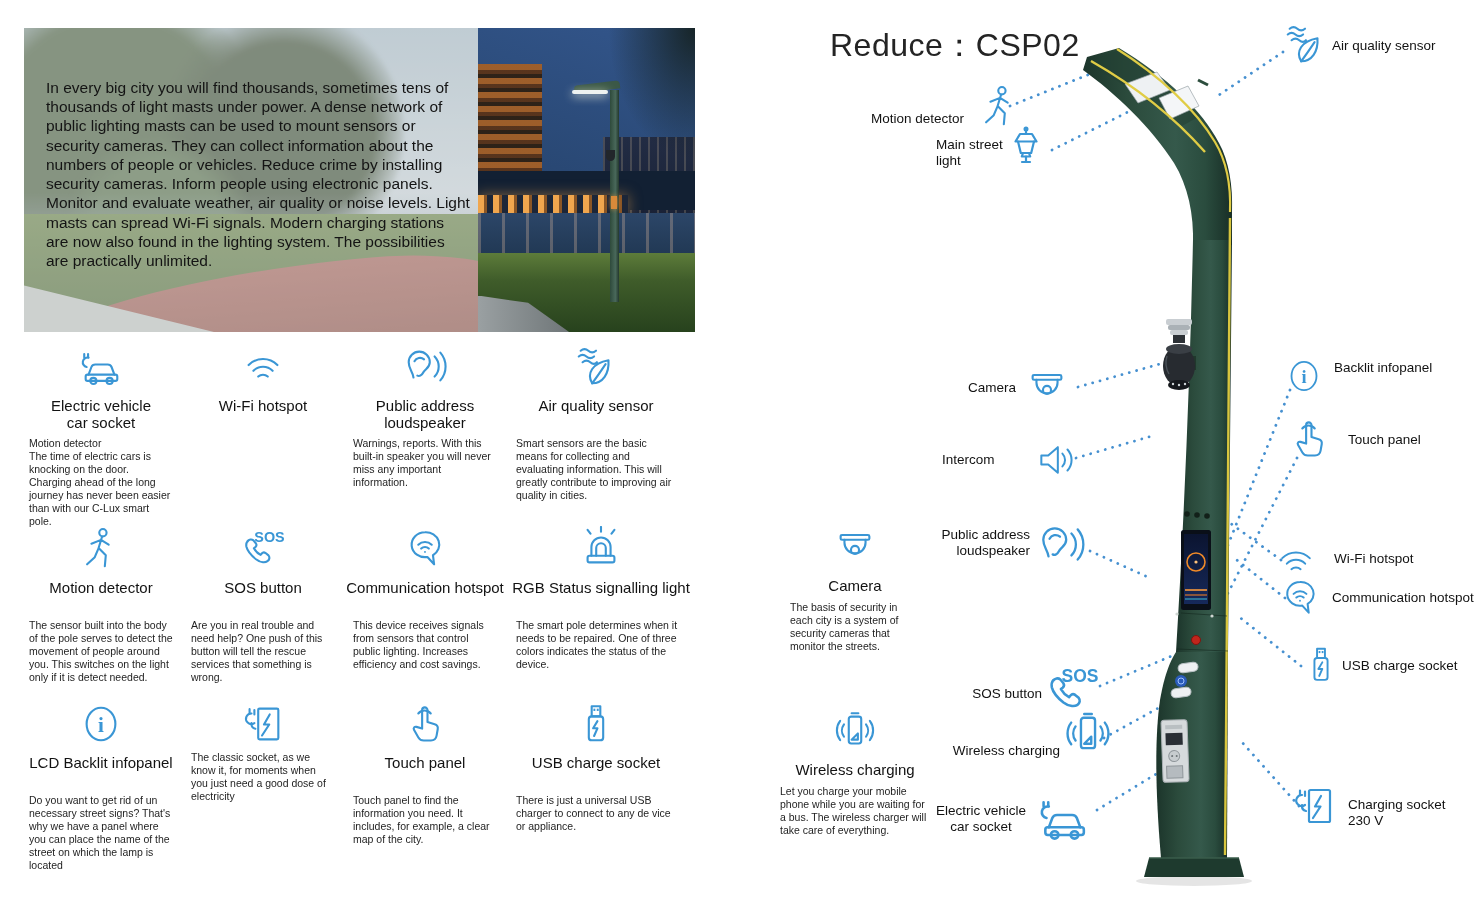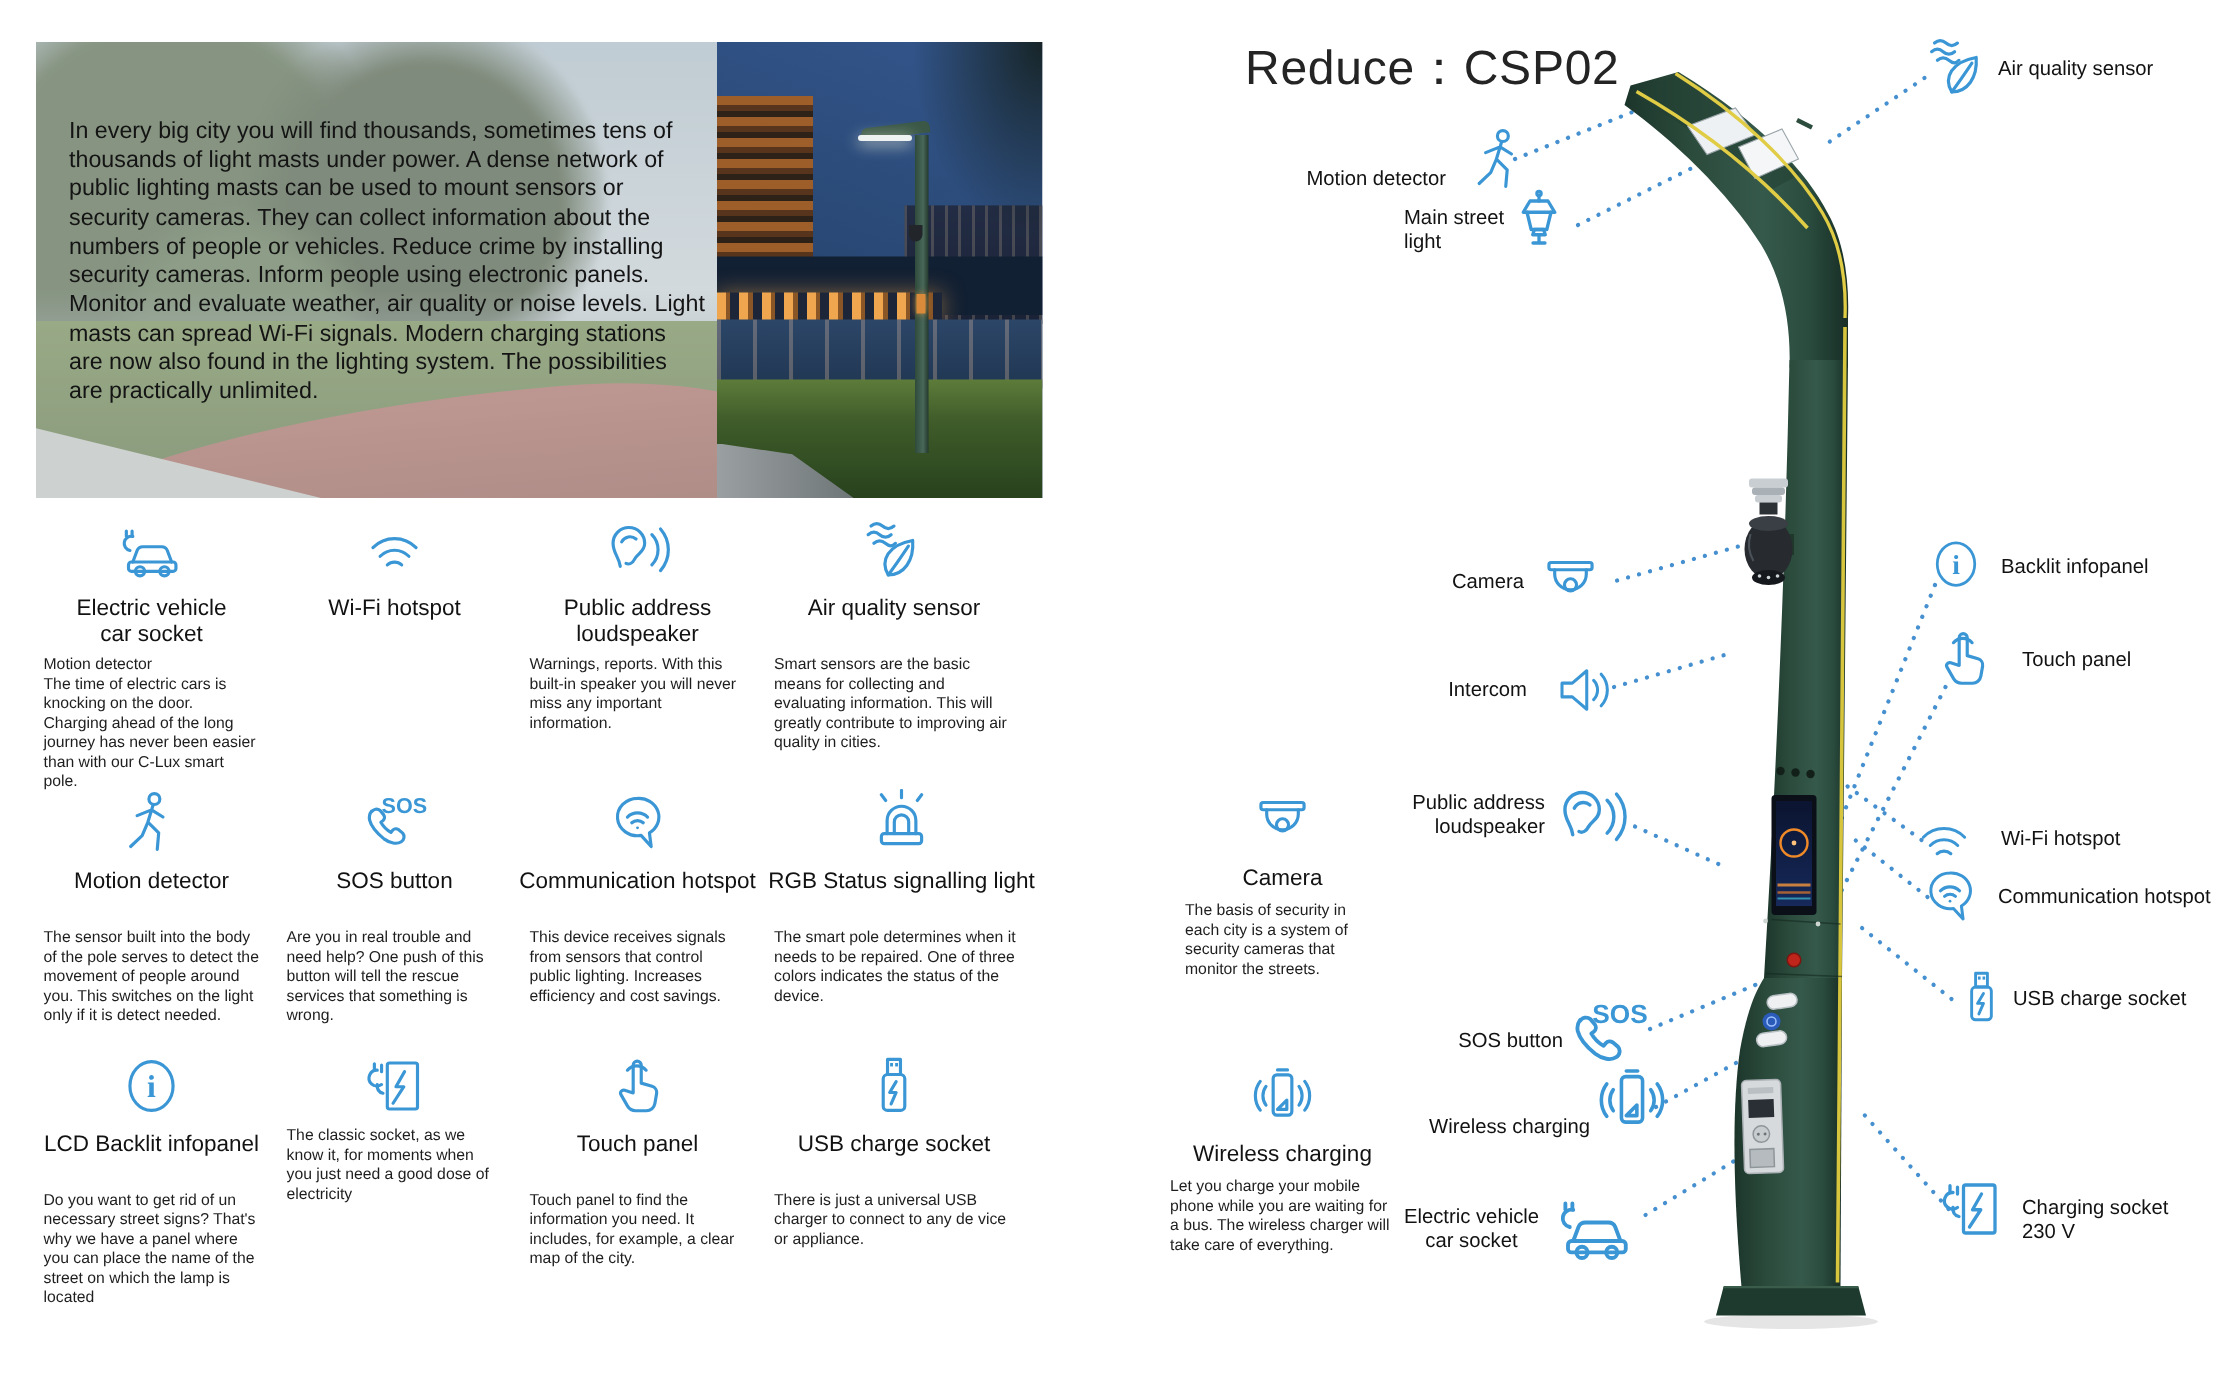--- a/index.html
+++ b/index.html
@@ -413,21 +413,21 @@
       </div>
     <div class="callout-label" style="left:948px;top:380px;width:68px;text-align:right">Camera</div>
       <div class="callout-icon" style="left: 1034px; top: 438px; width: 44px; height: 44px; color: rgb(58, 150, 213);">
         <div style="width:44px;height:44px">
           <svg viewBox="0 0 48 48" fill="none" stroke="currentColor" stroke-width="2.2" stroke-linecap="round" stroke-linejoin="round">
             <path d="M8,19 h7.5 L26,10 v28 L15.5,29 H8 z"></path>
             <path d="M31,17 a10,10 0 0 1 0,14 M36.5,12.5 a17,17 0 0 1 0,23"></path>
           </svg>
         </div>
       </div>
-    <div class="callout-label" style="left:942px;top:452px;width:76px;text-align:right">Intercom</div>
+    <div class="callout-label" style="left:942px;top:452px;width:76px;">Intercom</div>
       <div class="callout-icon" style="left: 1036px; top: 520px; width: 50px; height: 50px; color: rgb(58, 150, 213);">
         <div style="width:50px;height:50px">
           <svg viewBox="0 0 48 48" fill="none" stroke="currentColor" stroke-width="2.2" stroke-linecap="round" stroke-linejoin="round">
             <path d="M12,35 c-1,-7 -5,-9 -5,-16 a11,11 0 0 1 22,0 c0,6 -5,7 -7,11 c-1.5,3 -4,4 -6,3"></path>
             <path d="M13,18 a6.5,6.5 0 0 1 10,-2"></path>
             <path d="M34,13 a15,15 0 0 1 0,21 M40,9 a22,22 0 0 1 0,29"></path>
           </svg>
         </div>
       </div>
     <div class="callout-label" style="left:926px;top:527px;width:104px;text-align:right">Public address
@@ -477,21 +477,21 @@
       </div>
     <div class="callout-label" style="left:1332px;top:38px;width:120px;text-align:left">Air quality sensor</div>
       <div class="callout-icon" style="left: 1284px; top: 356px; width: 40px; height: 40px; color: rgb(58, 150, 213);">
         <div style="width:40px;height:40px">
           <svg viewBox="0 0 48 48" fill="none" stroke="currentColor" stroke-width="2.2" stroke-linecap="round" stroke-linejoin="round">
             <ellipse cx="24" cy="24" rx="15" ry="17"></ellipse>
             <text x="24" y="32" font-size="22" font-family="Liberation Serif,serif" font-weight="700" text-anchor="middle" fill="currentColor" stroke="none">i</text>
           </svg>
         </div>
       </div>
-    <div class="callout-label" style="left:1334px;top:370px;width:120px;text-align:left">Backlit infopanel</div>
+    <div class="callout-label" style="left:1334px;top:360px;width:120px;text-align:left">Backlit infopanel</div>
       <div class="callout-icon" style="left: 1286px; top: 416px; width: 46px; height: 46px; color: rgb(58, 150, 213);">
         <div style="width:46px;height:46px">
           <svg viewBox="0 0 48 48" fill="none" stroke="currentColor" stroke-width="2.2" stroke-linecap="round" stroke-linejoin="round">
             <path d="M17,13 a8.5,8.5 0 0 1 13,0"></path>
             <path d="M21,25 V9.5 a2.8,2.8 0 0 1 5.6,0 V22 l7.5,2.2 a4.5,4.5 0 0 1 3.2,5 l-1.2,7 a6,6 0 0 1 -5.9,5 h-7.5 a6.5,6.5 0 0 1 -5.6,-3.2 l-4.6,-8 c-1,-1.8 0.6,-3.6 2.6,-3 l5.9,1.8 z"></path>
           </svg>
         </div>
       </div>
     <div class="callout-label" style="left:1348px;top:432px;width:95px;text-align:left">Touch panel</div>
       <div class="callout-icon" style="left: 1274px; top: 538px; width: 44px; height: 44px; color: rgb(58, 150, 213);">

